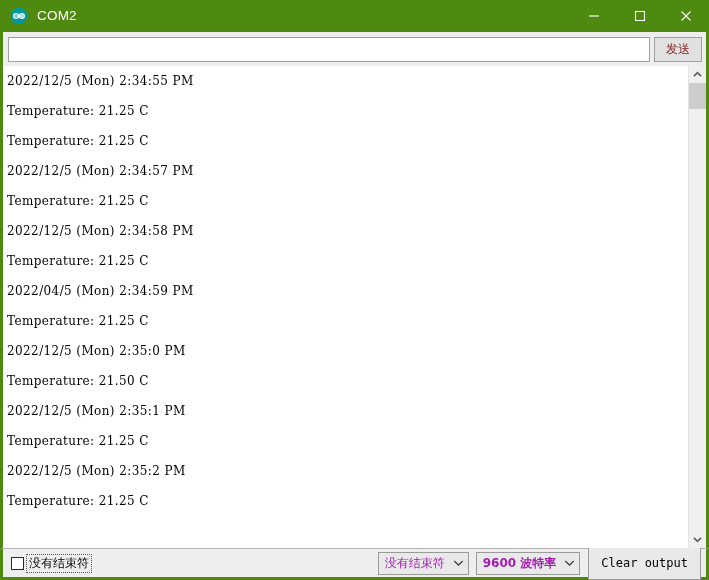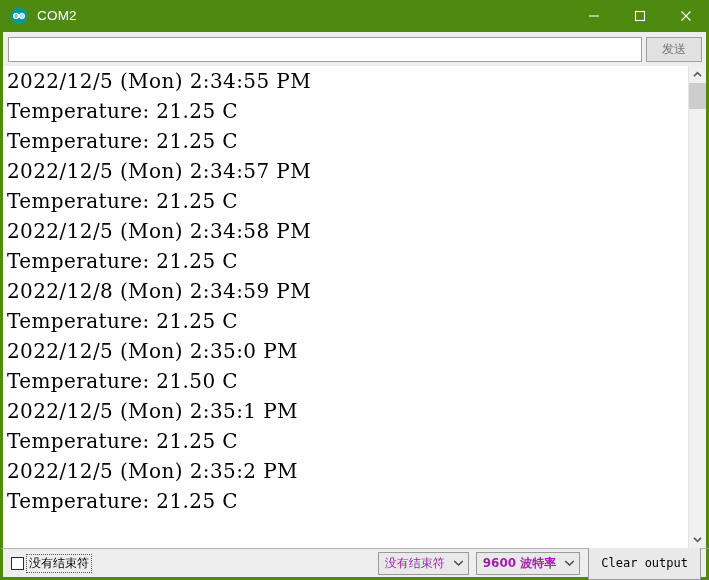--- a/index.html
+++ b/index.html
@@ -83,28 +83,28 @@
     border: 1px solid #a0a0a0;
     border-top-color: #999999;
     outline: none;
     font-family: "Liberation Sans", sans-serif;
     font-size: 12px;
     padding: 0 4px;
     color: #000000;
     margin-right: 4px;
   }
   .send-btn {
-    width: 56px;
+    width: 48px;
     height: 25px;
     box-sizing: border-box;
     background: #e1e1e1;
     border: 1px solid #a0a0a0;
     font-family: "DejaVu Sans", sans-serif;
     font-size: 12px;
-    color: #737373;
+    color: #7f1d1d;
     cursor: default;
     display: flex;
     align-items: center;
     justify-content: center;
     padding: 0;
   }
 
   
   .console-wrap {
     flex: 1 1 auto;
@@ -116,21 +116,21 @@
     position: relative;
   }
   .console {
     flex: 1 1 auto;
     overflow: hidden;
     padding: 0 0 0 4px;
     background: #ffffff;
   }
   .console-line {
     font-family: "DejaVu Serif", "Liberation Serif", serif;
-    font-size: 20px;
+    font-size: 12px;
     line-height: 30px;
     height: 30px;
     color: #000000;
     white-space: pre;
     letter-spacing: 0.4px;
   }
 
   
   .sbar {
     width: 17px;
@@ -290,21 +290,21 @@
 
   <div class="console-wrap">
     <div class="console" id="console-lines">
         <div class="console-line">2022/12/5 (Mon) 2:34:55 PM</div>
         <div class="console-line">Temperature: 21.25 C</div>
         <div class="console-line">Temperature: 21.25 C</div>
         <div class="console-line">2022/12/5 (Mon) 2:34:57 PM</div>
         <div class="console-line">Temperature: 21.25 C</div>
         <div class="console-line">2022/12/5 (Mon) 2:34:58 PM</div>
         <div class="console-line">Temperature: 21.25 C</div>
-        <div class="console-line">2022/12/8 (Mon) 2:34:59 PM</div>
+        <div class="console-line">2022/04/5 (Mon) 2:34:59 PM</div>
         <div class="console-line">Temperature: 21.25 C</div>
         <div class="console-line">2022/12/5 (Mon) 2:35:0 PM</div>
         <div class="console-line">Temperature: 21.50 C</div>
         <div class="console-line">2022/12/5 (Mon) 2:35:1 PM</div>
         <div class="console-line">Temperature: 21.25 C</div>
         <div class="console-line">2022/12/5 (Mon) 2:35:2 PM</div>
         <div class="console-line">Temperature: 21.25 C</div>
       </div>
 
     <div class="sbar">

